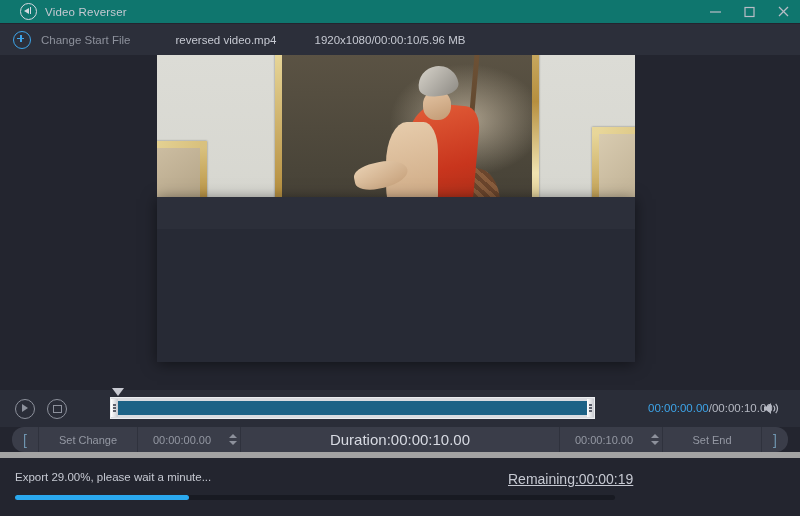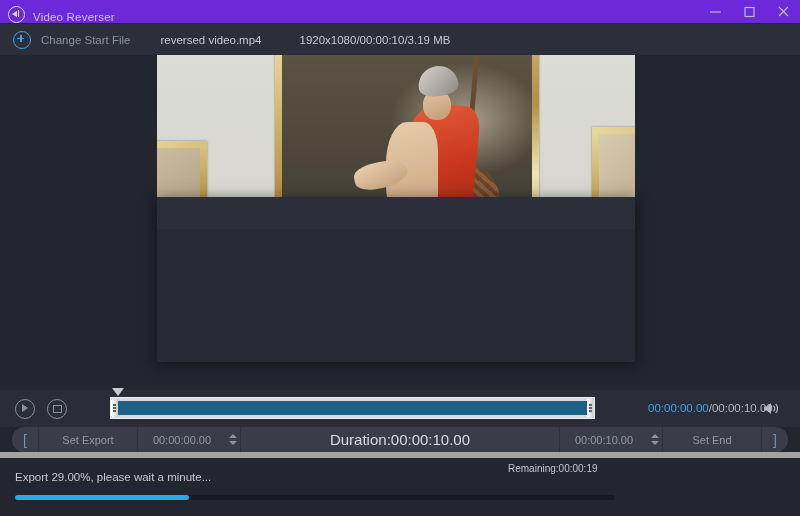--- a/index.html
+++ b/index.html
@@ -17,24 +17,25 @@
 
   #app {
     position: absolute; inset: 0;
     background: #23252f;
     display: flex; flex-direction: column;
   }
 
   
   .titlebar {
     height: 23px;
-    background: #6d28d9;
-    display: flex; align-items: flex-end;
+    background: #0f766e;
+    display: flex; align-items: center;
     flex: 0 0 auto;
     border-bottom: 1px solid #23252f;
+    padding-left: 12px;
   }
   .app-icon {
     width: 15px; height: 15px;
     margin-left: 8px; margin-right: 8px;
     border: 1.4px solid #d7dae2;
     border-radius: 50%;
     position: relative;
     flex: 0 0 auto;
   }
   .app-icon::before {
@@ -84,21 +85,21 @@
     border-radius: 50%;
     margin-left: 13px; margin-right: 10px;
     position: relative; flex: 0 0 auto;
   }
   .plus-icon::before, .plus-icon::after {
     content:""; position:absolute; background:#3da4e8;
   }
   .plus-icon::before { left: 3px; top: 6.3px; width: 7px; height: 1.4px; }
   .plus-icon::after  { left: 6.3px; top: 3px; width: 1.4px; height: 7px; }
   .change-src { color: #8d919c; }
-  .src-name  { color: #c6c9d2; margin-left: 30px; }
+  .src-name  { color: #c6c9d2; margin-left: 45px; }
   .src-meta  { color: #c6c9d2; margin-left: 38px; }
 
   
   .preview {
     flex: 1 1 auto;
     position: relative;
     background: #23252f;
     overflow: hidden;
   }
   .video-frame {
@@ -328,22 +329,22 @@
     background: #23252f;
     border-top: 6px solid #a3a3a3;
     position: relative;
     flex: 0 0 auto;
   }
   .export-label {
     position:absolute; left: 15px; top: 13px;
     font-size: 11.5px; color: #c6c9d2;
   }
   .remaining {
-    position:absolute; left: 508px; top: 5px;
-    font-size: 10px; color: #c6c9d2;
+    position:absolute; left: 508px; top: 13px;
+    font-size: 14px; color: #c6c9d2; text-decoration: underline;
   }
   .progress-track {
     position:absolute; left: 15px; top: 37px;
     width: 600px; height: 5px;
     background: #181a22;
     border-radius: 3px;
   }
   .progress-fill {
     position:absolute; left:0; top:0; bottom:0;
     background: #2aa8ee;
@@ -375,21 +376,21 @@
             <line x1="12" y1="3" x2="3" y2="12" stroke="currentColor" stroke-width="1.2"></line>
           </svg>
       </div>
     </div>
   </div>
 
   <div class="sourcebar">
     <div class="plus-icon"></div>
     <div class="change-src">Change Start File</div>
     <div class="src-name">reversed video.mp4</div>
-    <div class="src-meta">1920x1080/00:00:10/3.19 MB</div>
+    <div class="src-meta">1920x1080/00:00:10/5.96 MB</div>
   </div>
 
   <div class="preview">
     <div class="video-frame">
       <div class="mus-wall"></div>
       <div class="frame-gold p-left">
           <div class="art"></div>
         </div>
       <div class="frame-gold p-right">
           <div class="art"></div>
@@ -447,21 +448,21 @@
         <path d="M2 5.5 h3 L9 2 v11 L5 9.5 H2 Z" fill="currentColor"></path>
         <path d="M11.5 4.6 a4.4 4.4 0 0 1 0 5.8" fill="none" stroke="currentColor" stroke-width="1.2"></path>
         <path d="M13.7 2.8 a7 7 0 0 1 0 9.4" fill="none" stroke="currentColor" stroke-width="1.2"></path>
       </svg>
     </div>
   </div>
 
   <div class="trimbar">
     <div class="bracket">[</div>
     <div class="vdiv"></div>
-    <div class="set-lbl">Set Export</div>
+    <div class="set-lbl">Set Change</div>
     <div class="vdiv"></div>
     <div class="time-cell">00:00:00.00</div>
     <div class="spin">
         <i class="up"></i>
         <i class="dn"></i>
       </div>
     <div class="vdiv"></div>
     <div class="duration">Duration:00:00:10.00</div>
     <div class="vdiv"></div>
     <div class="time-cell">00:00:10.00</div>

